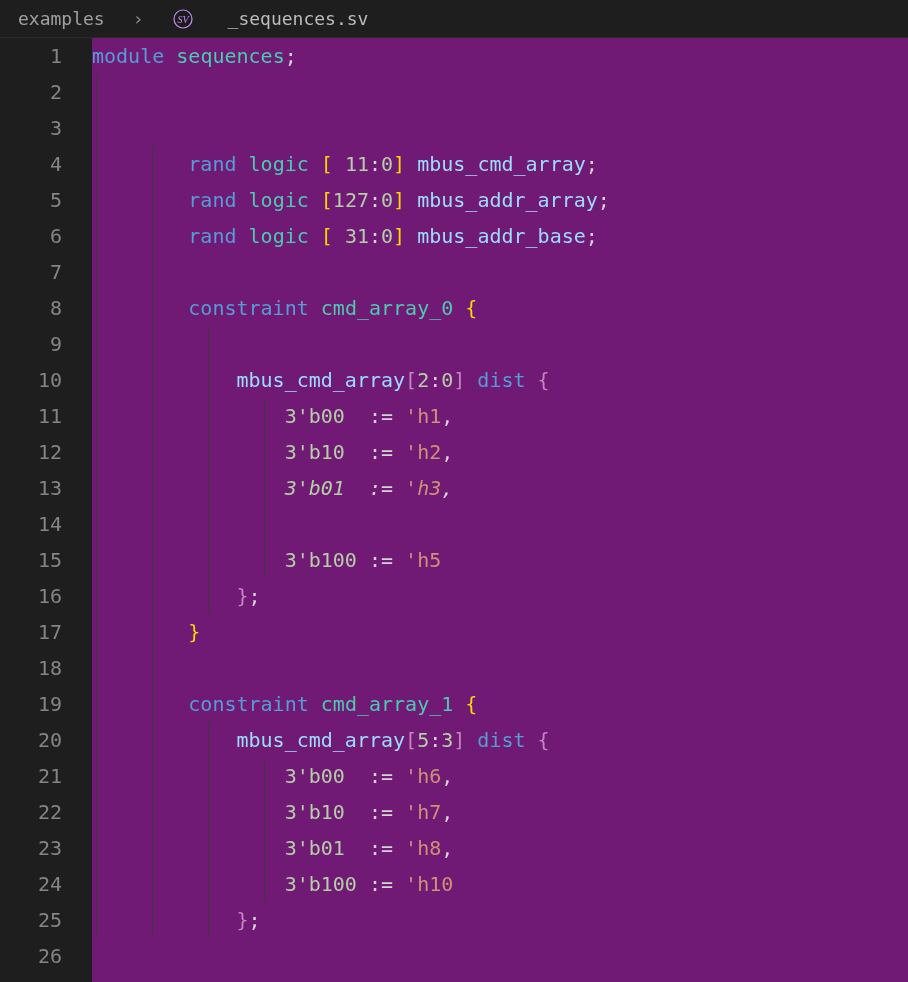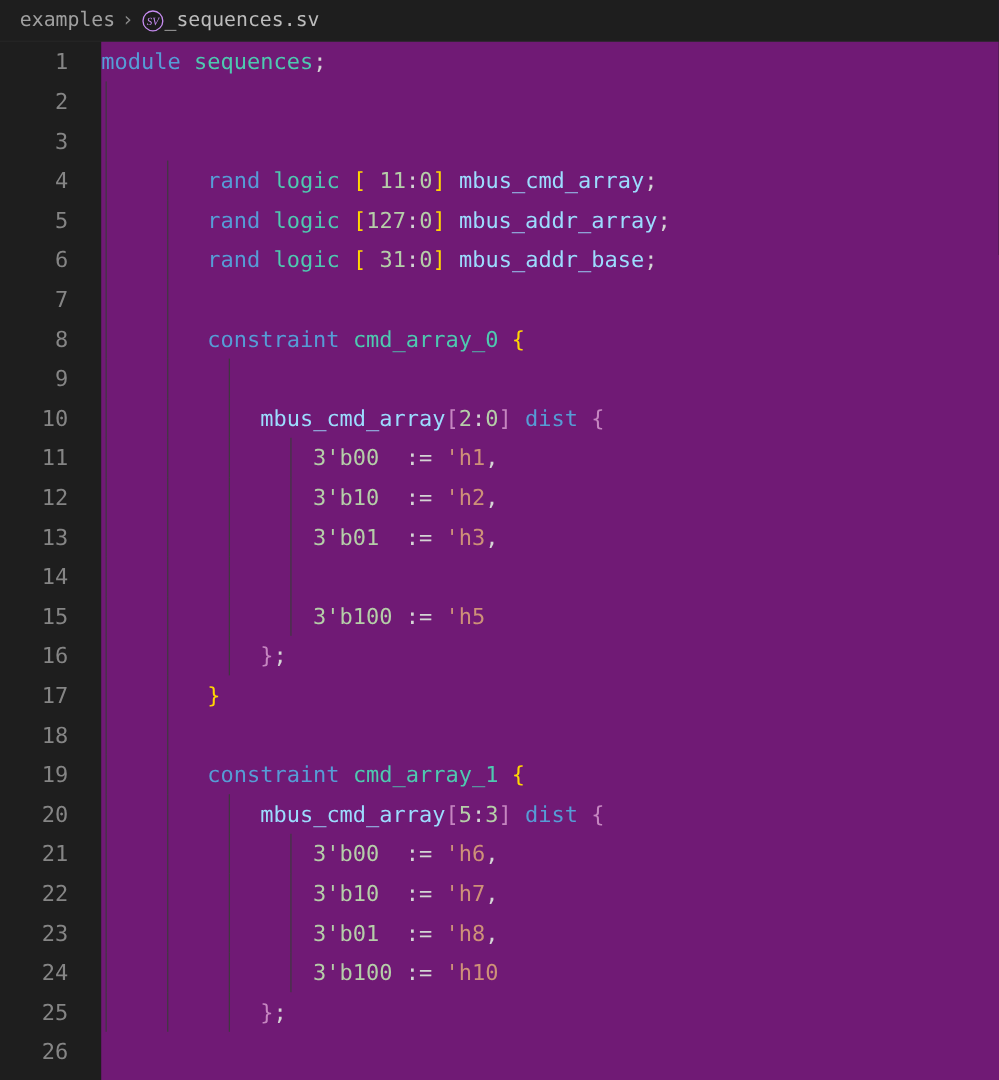--- a/index.html
+++ b/index.html
@@ -14,27 +14,28 @@
   }
   .breadcrumb {
     display: flex;
     align-items: center;
     padding: 6px 18px;
     font-size: 18px;
     color: #a0a0a0;
     height: 38px;
     background: #1e1e1e;
     border-bottom: 1px solid #2a2a2a;
+    gap: 22px;
   }
   .breadcrumb .sep {
     margin: 0 6px;
     color: #8a8a8a;
   }
   .breadcrumb .file-icon {
-    margin-right: 0;
+    margin-right: 12px;
     display: inline-flex;
     align-items: center;
     justify-content: center;
     width: 22px;
     height: 22px;
   }
   .breadcrumb .file-icon svg { display:block; }
   .breadcrumb .filename { color: #bcbcbc; }
 
   .editor {
@@ -142,21 +143,21 @@
       <div class="line"><span class="guide g1"></span></div>
       <div class="line"><span class="guide g1"></span><span class="guide g2"></span><span style="position:relative; z-index:1;">        <span class="kw">rand</span> <span class="ty">logic</span> <span class="bry">[</span> <span class="num">11</span><span class="pn">:</span><span class="num">0</span><span class="bry">]</span> <span class="id">mbus_cmd_array</span><span class="pn">;</span></span></div>
       <div class="line"><span class="guide g1"></span><span class="guide g2"></span><span style="position:relative; z-index:1;">        <span class="kw">rand</span> <span class="ty">logic</span> <span class="bry">[</span><span class="num">127</span><span class="pn">:</span><span class="num">0</span><span class="bry">]</span> <span class="id">mbus_addr_array</span><span class="pn">;</span></span></div>
       <div class="line"><span class="guide g1"></span><span class="guide g2"></span><span style="position:relative; z-index:1;">        <span class="kw">rand</span> <span class="ty">logic</span> <span class="bry">[</span> <span class="num">31</span><span class="pn">:</span><span class="num">0</span><span class="bry">]</span> <span class="id">mbus_addr_base</span><span class="pn">;</span></span></div>
       <div class="line"><span class="guide g1"></span><span class="guide g2"></span><span style="position:relative; z-index:1;"></span></div>
       <div class="line"><span class="guide g1"></span><span class="guide g2"></span><span style="position:relative; z-index:1;">        <span class="kw">constraint</span> <span class="nm">cmd_array_0</span> <span class="bry">{</span></span></div>
       <div class="line"><span class="guide g1"></span><span class="guide g2"></span><span class="guide g3"></span><span style="position:relative; z-index:1;"></span></div>
       <div class="line"><span class="guide g1"></span><span class="guide g2"></span><span class="guide g3"></span><span style="position:relative; z-index:1;">            <span class="id">mbus_cmd_array</span><span class="brp">[</span><span class="num">2</span><span class="pn">:</span><span class="num">0</span><span class="brp">]</span> <span class="kw">dist</span> <span class="brp">{</span></span></div>
       <div class="line"><span class="guide g1"></span><span class="guide g2"></span><span class="guide g3"></span><span class="guide g4"></span><span style="position:relative; z-index:1;">                <span class="num">3'b00</span>  <span class="op">:=</span> <span class="lit">'h1</span><span class="pn">,</span></span></div>
       <div class="line"><span class="guide g1"></span><span class="guide g2"></span><span class="guide g3"></span><span class="guide g4"></span><span style="position:relative; z-index:1;">                <span class="num">3'b10</span>  <span class="op">:=</span> <span class="lit">'h2</span><span class="pn">,</span></span></div>
-      <div class="line"><span class="guide g1"></span><span class="guide g2"></span><span class="guide g3"></span><span class="guide g4"></span><span style="position:relative; z-index:1;">                <span class="num">3'b01</span>  <span class="op">:=</span> <span class="lit">'h3</span><span class="pn">,</span></span></div>
+      <div class="line"><span class="guide g1"></span><span class="guide g2"></span><span class="guide g3"></span><span class="guide g4"></span><span style="position:relative; z-index:1;font-style:italic;">                <span class="num">3'b01</span>  <span class="op">:=</span> <span class="lit">'h3</span><span class="pn">,</span></span></div>
       <div class="line"><span class="guide g1"></span><span class="guide g2"></span><span class="guide g3"></span><span class="guide g4"></span></div>
       <div class="line"><span class="guide g1"></span><span class="guide g2"></span><span class="guide g3"></span><span class="guide g4"></span><span style="position:relative; z-index:1;">                <span class="num">3'b100</span> <span class="op">:=</span> <span class="lit">'h5</span></span></div>
       <div class="line"><span class="guide g1"></span><span class="guide g2"></span><span class="guide g3"></span><span style="position:relative; z-index:1;">            <span class="brp">}</span><span class="pn">;</span></span></div>
       <div class="line"><span class="guide g1"></span><span class="guide g2"></span><span style="position:relative; z-index:1;">        <span class="bry">}</span></span></div>
       <div class="line"><span class="guide g1"></span><span class="guide g2"></span><span style="position:relative; z-index:1;"></span></div>
       <div class="line"><span class="guide g1"></span><span class="guide g2"></span><span style="position:relative; z-index:1;">        <span class="kw">constraint</span> <span class="nm">cmd_array_1</span> <span class="bry">{</span></span></div>
       <div class="line"><span class="guide g1"></span><span class="guide g2"></span><span class="guide g3"></span><span style="position:relative; z-index:1;">            <span class="id">mbus_cmd_array</span><span class="brp">[</span><span class="num">5</span><span class="pn">:</span><span class="num">3</span><span class="brp">]</span> <span class="kw">dist</span> <span class="brp">{</span></span></div>
       <div class="line"><span class="guide g1"></span><span class="guide g2"></span><span class="guide g3"></span><span class="guide g4"></span><span style="position:relative; z-index:1;">                <span class="num">3'b00</span>  <span class="op">:=</span> <span class="lit">'h6</span><span class="pn">,</span></span></div>
       <div class="line"><span class="guide g1"></span><span class="guide g2"></span><span class="guide g3"></span><span class="guide g4"></span><span style="position:relative; z-index:1;">                <span class="num">3'b10</span>  <span class="op">:=</span> <span class="lit">'h7</span><span class="pn">,</span></span></div>
       <div class="line"><span class="guide g1"></span><span class="guide g2"></span><span class="guide g3"></span><span class="guide g4"></span><span style="position:relative; z-index:1;">                <span class="num">3'b01</span>  <span class="op">:=</span> <span class="lit">'h8</span><span class="pn">,</span></span></div>

